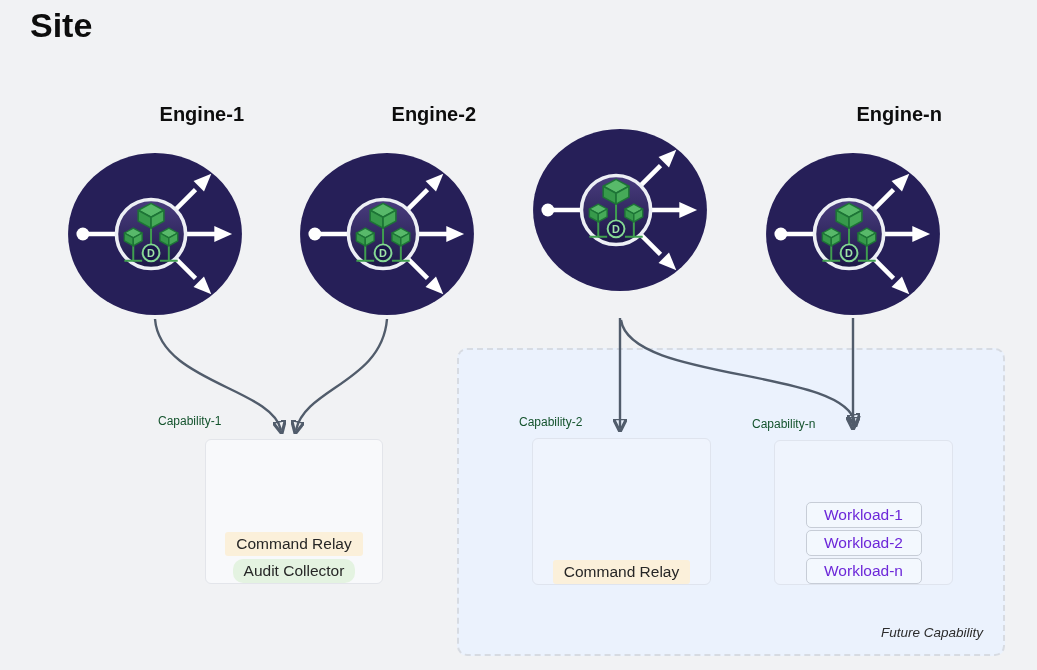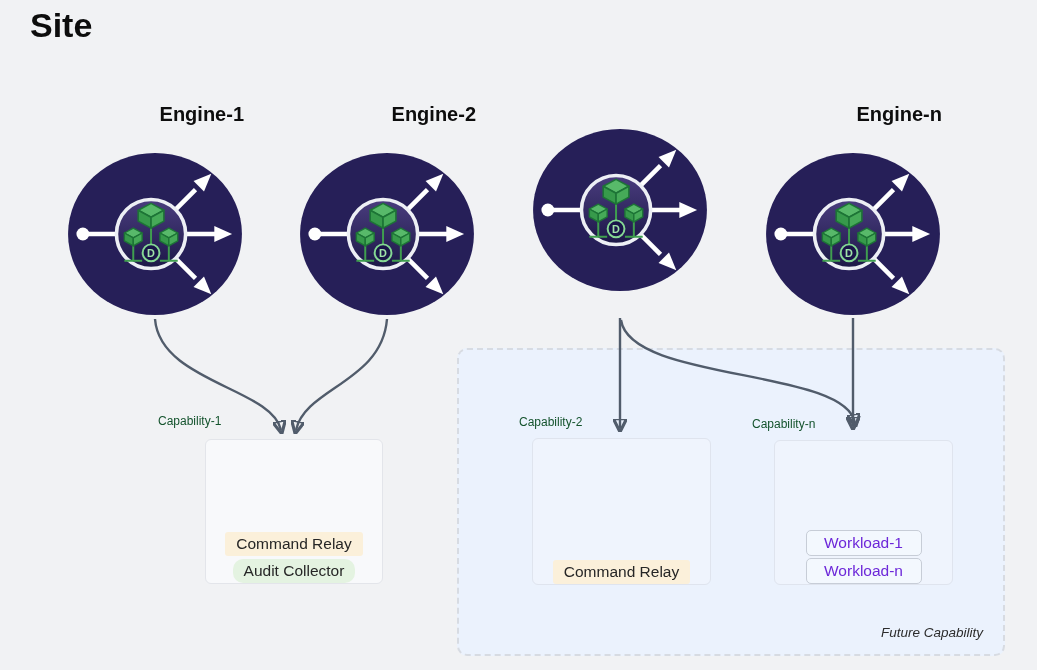--- a/index.html
+++ b/index.html
@@ -175,15 +175,16 @@
 <div class="cap-box blue" style="left:532px;top:438px;width:179px;height:147px">
   <div class="badge-stack">
     <div class="badge cream">Command Relay</div>
   </div>
 </div>
 
 <div class="cap-label" style="left:752px;top:417px">Capability-n</div>
 <div class="cap-box blue" style="left:774px;top:440px;width:179px;height:145px">
   <div class="workload-stack">
     <div class="workload">Workload-1</div>
+    <div class="workload">Workload-2</div>
     <div class="workload">Workload-n</div>
   </div>
 </div>
 
 </body></html>

